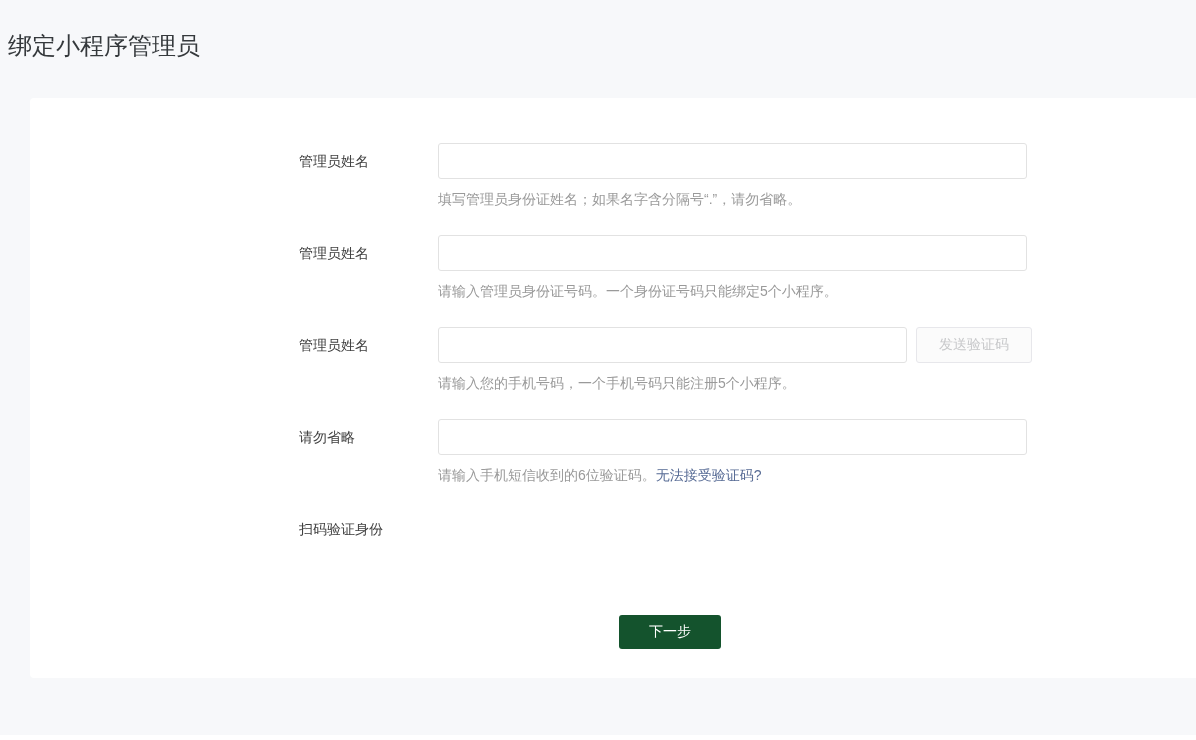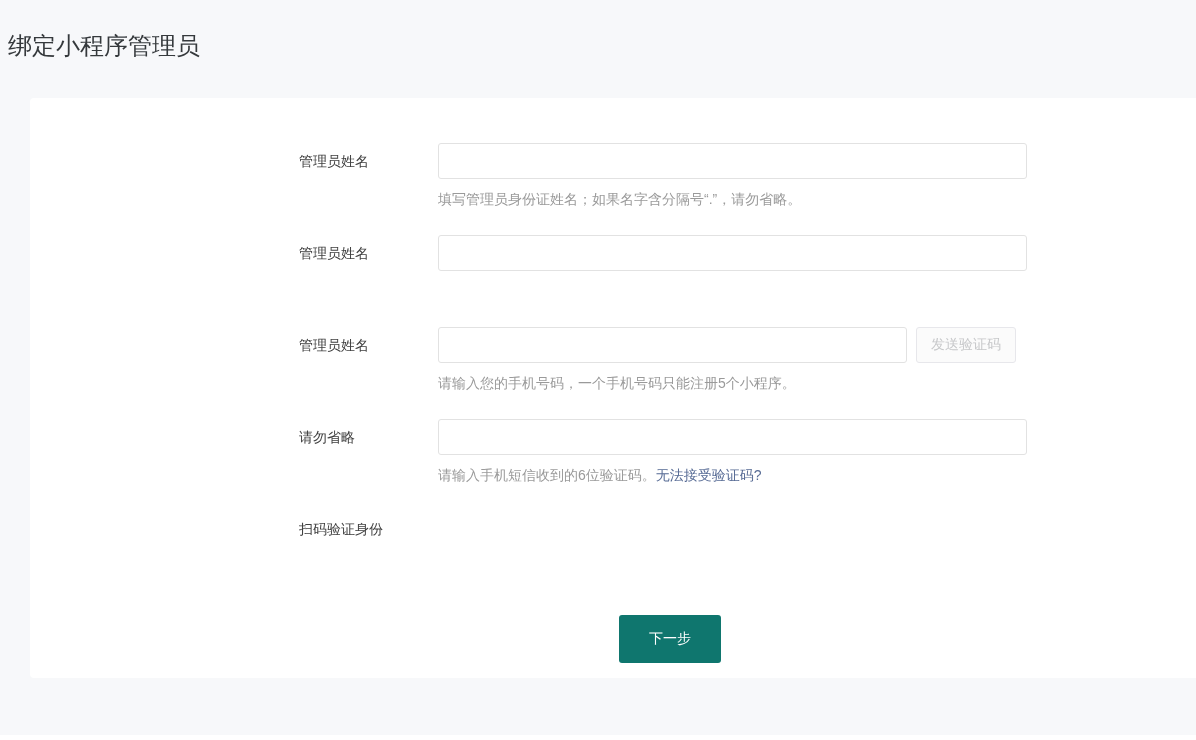--- a/index.html
+++ b/index.html
@@ -73,21 +73,21 @@
     padding: 0 10px;
     font-size: 14px;
     color: #333;
     outline: none;
     font-family: "Liberation Sans", "DejaVu Sans", sans-serif;
   }
   .text-input.phone {
     width: 469px;
   }
   .send-code-btn {
-    width: 100px;
+    width: 116px;
     height: 36px;
     margin-left: 9px;
     box-sizing: border-box;
     background: #fbfbfb;
     border: 1px solid #e7e7eb;
     border-radius: 3px;
     color: #c7c8ca;
     font-size: 14px;
     cursor: not-allowed;
     font-family: "Liberation Sans", "DejaVu Sans", sans-serif;
@@ -106,22 +106,22 @@
   .static-value {
     font-size: 14px;
     line-height: 20px;
     color: #9a9a9a;
   }
   .next-btn {
     position: absolute;
     left: 589px;
     top: 517px;
     width: 102px;
-    height: 48px;
-    background: #0f766e;
+    height: 34px;
+    background: #14532d;
     border: none;
     border-radius: 3px;
     color: #ffffff;
     font-size: 14px;
     cursor: pointer;
     font-family: "Liberation Sans", "DejaVu Sans", sans-serif;
   }
   .bottom-strip {
     position: absolute;
     left: 0;
@@ -147,20 +147,21 @@
       <p class="helper-text">填写管理员身份证姓名；如果名字含分隔号“.”，请勿省略。</p>
     </div>
   </div>
 
   <div class="form-row row-1">
     <div class="form-label">管理员姓名</div>
     <div class="field-col">
       <div class="input-line">
         <input type="text" class="text-input" value="" style="">
       </div>
+      <p class="helper-text">请输入管理员身份证号码。一个身份证号码只能绑定5个小程序。</p>
     </div>
   </div>
 
   <div class="form-row row-2">
     <div class="form-label">管理员姓名</div>
     <div class="field-col">
       <div class="input-line">
         <input type="text" class="text-input phone" value="" style="">
         <button class="send-code-btn">发送验证码</button>
       </div>

